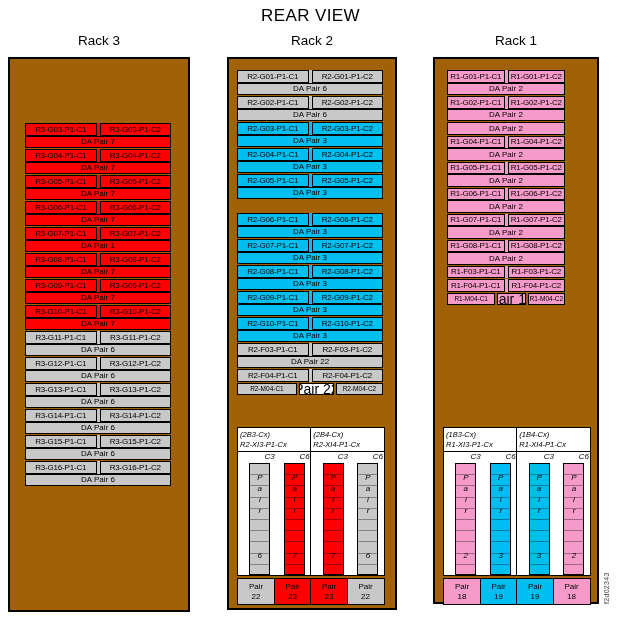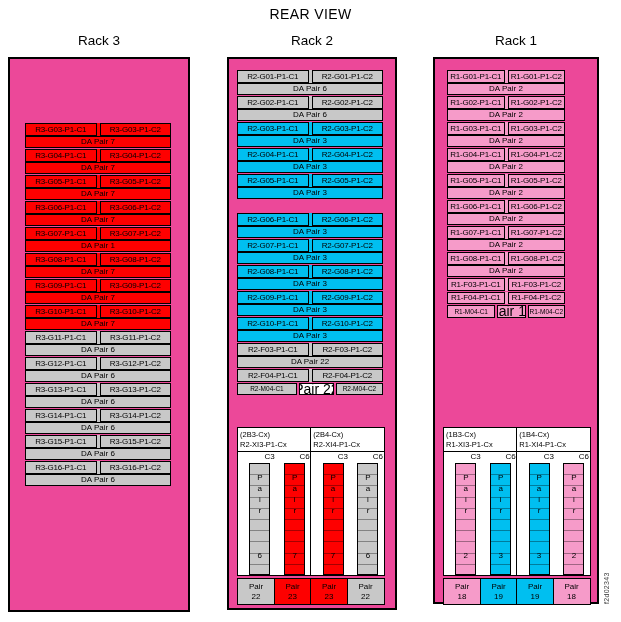--- a/index.html
+++ b/index.html
@@ -1,24 +1,24 @@
 <!DOCTYPE html>
 <html><head>
 <meta charset="utf-8">
 <style>
   html,body{margin:0;padding:0;background:#fff;}
   .stage{position:relative;width:621px;height:622px;background:#fff;
          font-family:"Liberation Sans","DejaVu Sans",sans-serif;color:#000;}
   .main-title{position:absolute;top:6px;left:0;width:100%;text-align:center;
-              font-size:14px;letter-spacing:0.4px;}
+              font-size:17px;letter-spacing:0.4px;}
   .rack-title{position:absolute;top:33px;text-align:center;font-size:13.5px;}
   .t0{left:8px;width:182px;}
   .t1{left:227px;width:170px;}
   .t2{left:433px;width:166px;}
-  .rack-box{position:absolute;border:2px solid #000;background:#ec4899;box-sizing:border-box;}
+  .rack-box{position:absolute;border:2px solid #000;background:#a16207;box-sizing:border-box;}
   .b0{left:8px;top:57px;width:182px;height:555px;}
   .b1{left:227px;top:57px;width:170px;height:553px;}
   .b2{left:433px;top:57px;width:166px;height:547px;}
   .rows{position:absolute;}
   #rows-0{left:15px;top:64px;width:146px;}
   #rows-1{left:8px;top:11px;width:146px;}
   #rows-2{left:12px;top:11px;width:118px;}
   .grp{margin-bottom:1px;}
   .cellrow{display:flex;gap:3px;height:12.5px;}
   .cell{flex:1;border:1.5px solid #000;box-sizing:border-box;display:flex;
@@ -27,21 +27,21 @@
   .pairrow{height:12.5px;border:1.5px solid #000;box-sizing:border-box;display:flex;
            align-items:center;justify-content:center;font-size:8px;}
   .m04row{display:flex;gap:2px;height:12.5px;margin-top:0.5px;}
   .m04c{border:1.5px solid #000;box-sizing:border-box;display:flex;
         align-items:center;justify-content:center;white-space:nowrap;overflow:hidden;}
   .m04side{flex:0 0 41%;font-size:6.5px;}
   .m04mid{flex:0 0 24%;font-size:14px;}
   .m04c:last-child{flex:1;}
   .bsec{position:absolute;left:8px;top:368px;width:148px;}
   .bboxwrap{display:flex;}
-  .bbox{width:98px;border:1.5px solid #000;box-sizing:border-box;background:#fff;}
+  .bbox{width:98px;border:1.5px solid #000;box-sizing:border-box;background:#fff;font-style:italic;}
   .bbox + .bbox{margin-left:-1.5px;}
   .bhead{border-bottom:1.5px solid #000;box-sizing:border-box;height:24px;
          padding:2px 0 1px 2px;font-size:7.5px;line-height:10px;white-space:nowrap;}
   .bcols{position:relative;height:11px;font-size:8px;}
   .bcols span{position:absolute;top:0;width:30px;text-align:right;}
   .bcols span.c0{left:calc(30% - 15px);}
   .bcols span.c1{left:calc(78% - 15px);}
   .bars{position:relative;height:112px;}
   .bar{position:absolute;top:0;height:112px;width:21px;border:1px solid #000;
        box-sizing:border-box;display:flex;flex-direction:column;align-items:center;
@@ -353,24 +353,20 @@
           <div class="pairrow" style="background: rgb(246, 155, 201);">DA Pair 2</div>
         </div>
         <div class="grp">
           <div class="cellrow" style="background: rgb(246, 155, 201);">
             <div class="cell" style="background: rgb(246, 155, 201);">R1-G02-P1-C1</div>
             <div class="cell" style="background: rgb(246, 155, 201);">R1-G02-P1-C2</div>
           </div>
           <div class="pairrow" style="background: rgb(246, 155, 201);">DA Pair 2</div>
         </div>
         <div class="grp">
-          <div class="cellrow" style="background: rgb(246, 155, 201);">
-            <div class="cell" style="background: rgb(246, 155, 201);">R1-G03-P1-C1</div>
-            <div class="cell" style="background: rgb(246, 155, 201);">R1-G03-P1-C2</div>
-          </div>
           <div class="pairrow" style="background: rgb(246, 155, 201);">DA Pair 2</div>
         </div>
         <div class="grp">
           <div class="cellrow" style="background: rgb(246, 155, 201);">
             <div class="cell" style="background: rgb(246, 155, 201);">R1-G04-P1-C1</div>
             <div class="cell" style="background: rgb(246, 155, 201);">R1-G04-P1-C2</div>
           </div>
           <div class="pairrow" style="background: rgb(246, 155, 201);">DA Pair 2</div>
         </div>
         <div class="grp">

